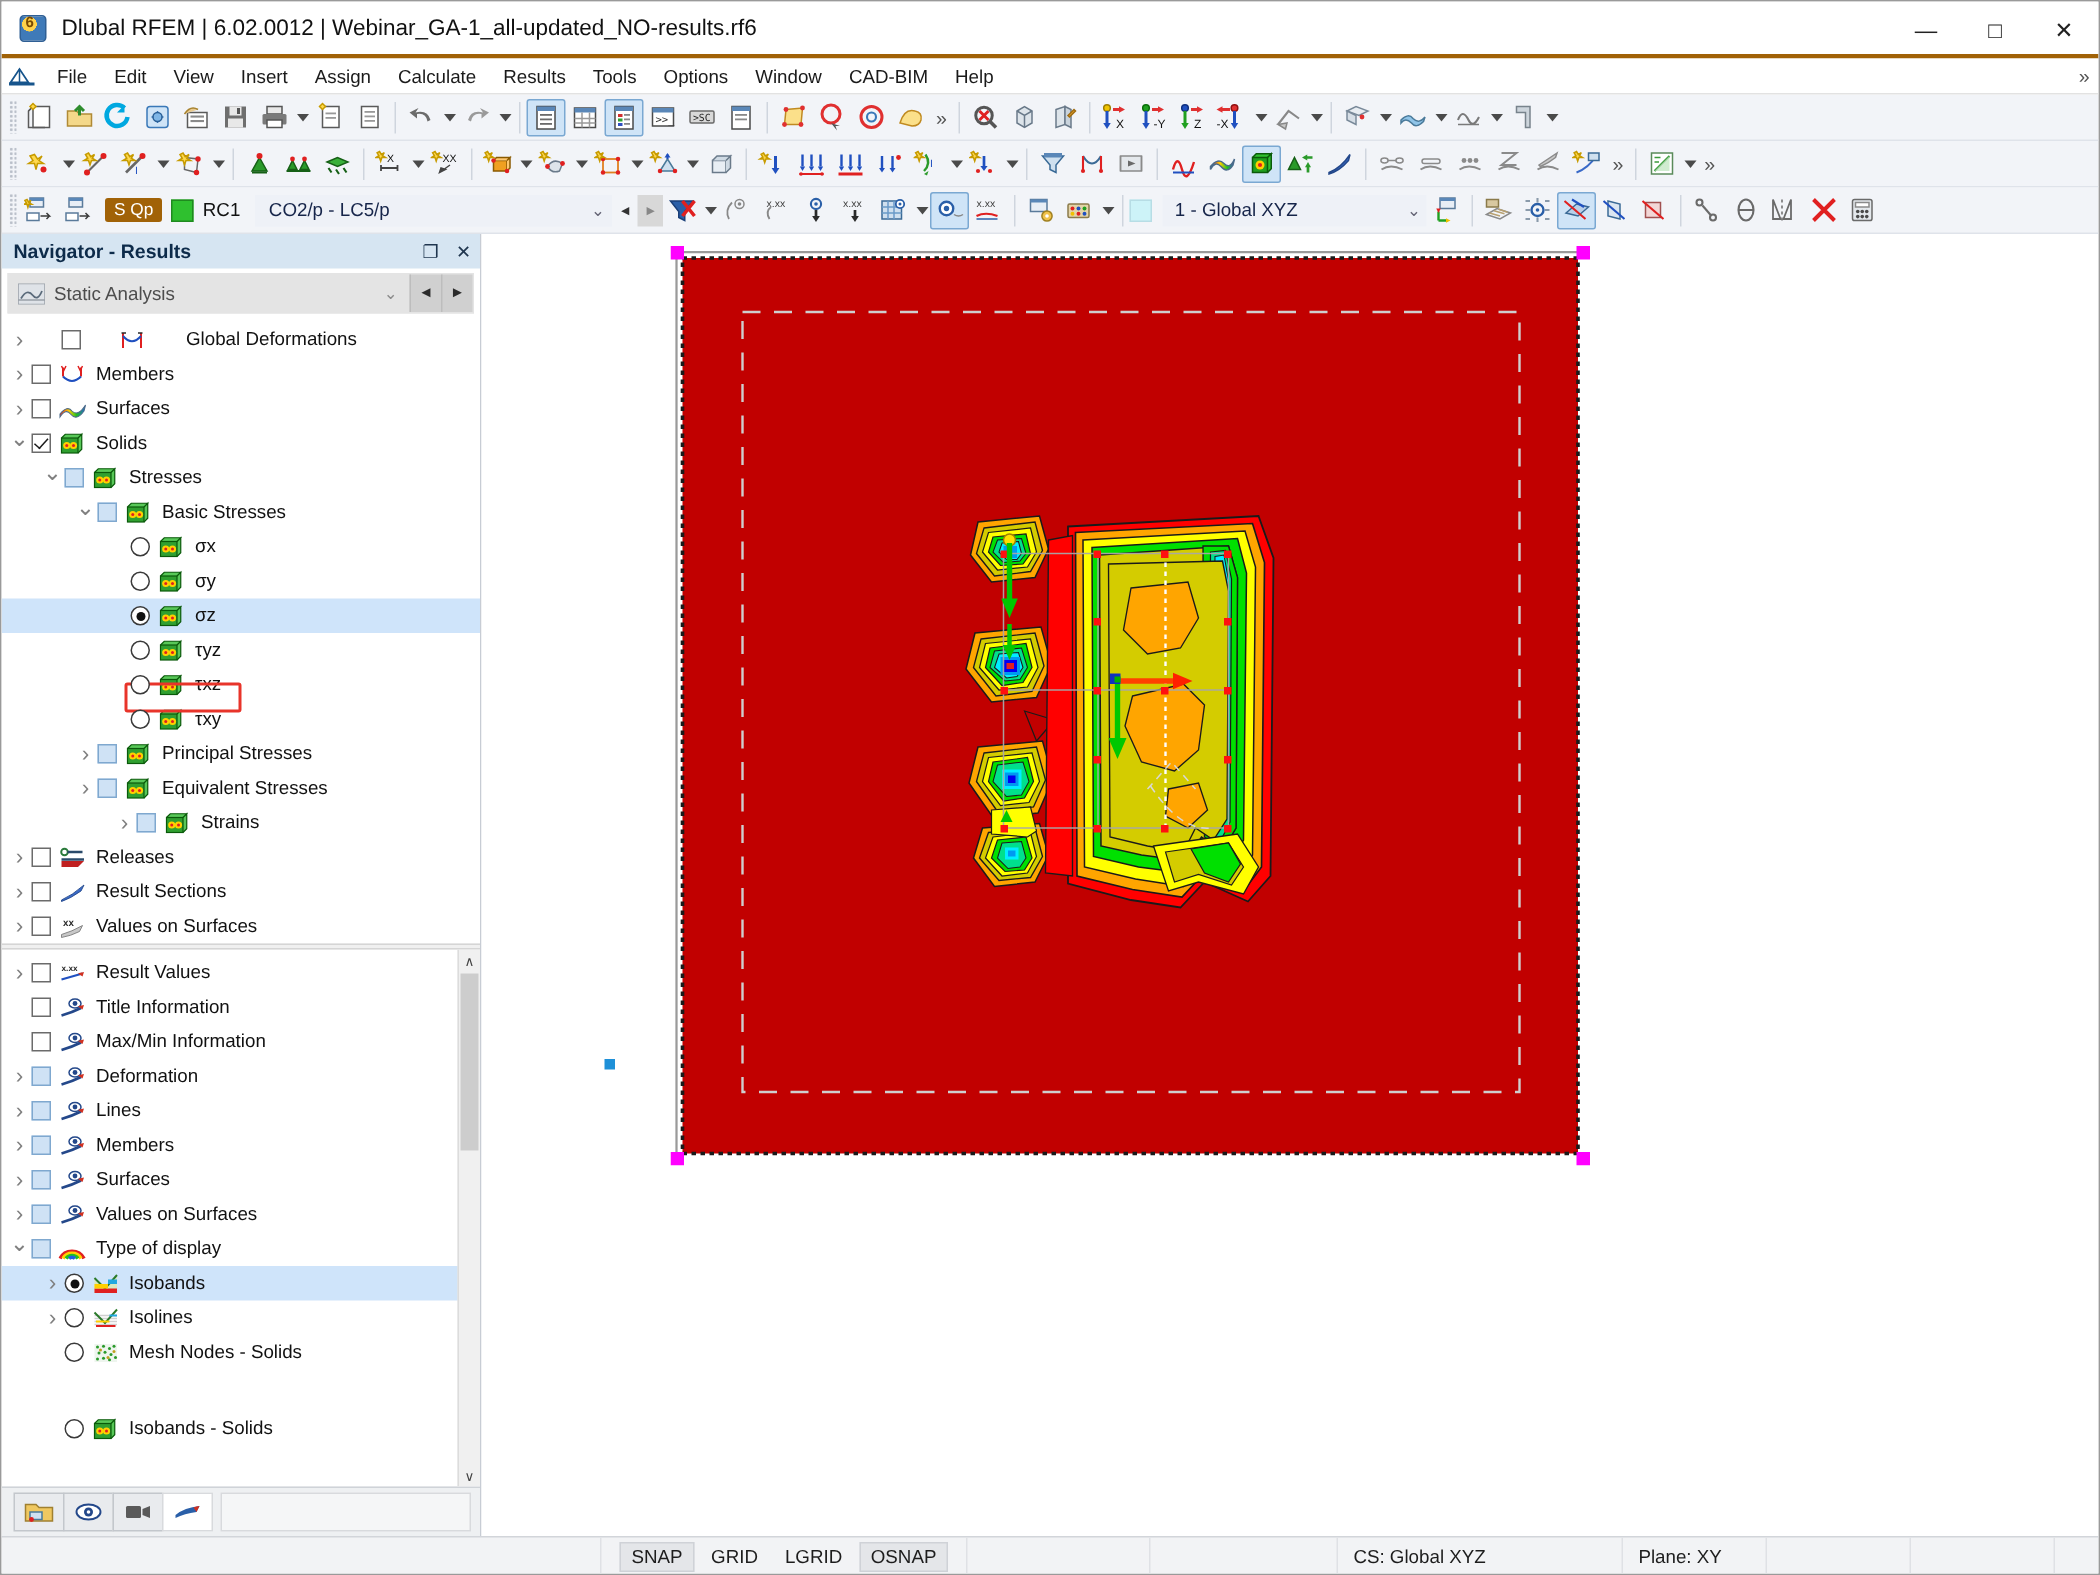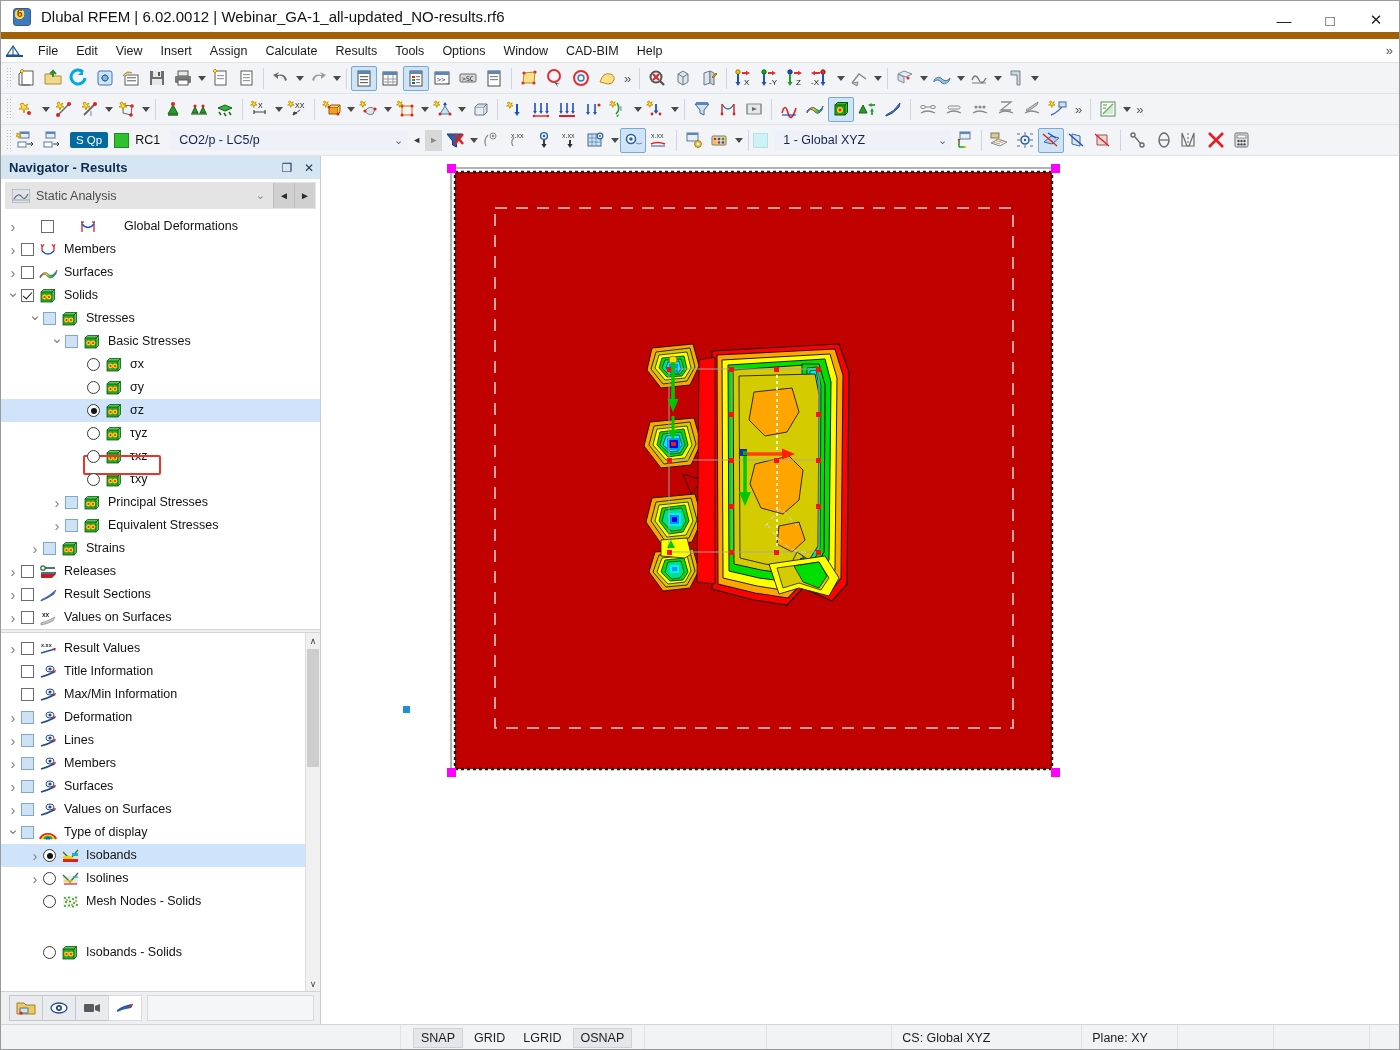--- a/index.html
+++ b/index.html
@@ -11,21 +11,21 @@
     background:#ffffff;
     color:#111;
     overflow:hidden;
     position:relative;
     border:1px solid #9a9a9a;
   }
 
   
   #titlebar {
     height:38px; display:flex; align-items:center;
-    background:#ffffff; border-bottom:7px solid #a16207;
+    background:#ffffff; border-bottom:3px solid #a16207;
     position:relative;
   }
   #app-icon {
     width:18px;height:18px;margin-left:12px;margin-right:10px;
     border-radius:3px;
     background:radial-gradient(circle at 35% 32%, #ffd24a 0 32%, #3f7ab8 33% 100%);
     border:1px solid #2f5f94; position:relative; flex:0 0 auto;
   }
   #app-icon::after{
     content:"6"; position:absolute; left:3px; top:-1px; font-size:10px;
@@ -77,21 +77,21 @@
     flex:0 0 auto;
   }
   .caret::after{
     content:""; border-left:4px solid transparent;border-right:4px solid transparent;
     border-top:5px solid #4a4a4a;
   }
   .chev{ color:#555; font-size:13px; padding:0 4px; flex:0 0 auto; }
 
   
   .badge-sqp{
-    background:#0369a1;color:#fff;font-size:11.5px;padding:2px 6px;border-radius:2px;
+    background:#a16207;color:#fff;font-size:11.5px;padding:2px 6px;border-radius:2px;
     margin-left:4px; flex:0 0 auto;
   }
   .swatch-green{ width:15px;height:15px;background:#2fc02f;border:1px solid #1f8a1f;margin:0 6px;flex:0 0 auto;}
   .rc-label{ font-size:12.5px;margin-right:10px;flex:0 0 auto;}
   .combo{
     height:21px; background:#eef1f7; border:1px solid #eef1f7;
     display:flex;align-items:center; padding:0 4px 0 8px; font-size:12.5px;
     flex:0 0 auto; color:#16254a;
   }
   .combo .cv{ flex:1 1 auto; white-space:nowrap; }
@@ -1219,21 +1219,21 @@
               <path d="M2 4 l2.5-2.5 h11 L13 4 M13 4 l2.5-2.5 v10 L13 14" fill="#58c858" stroke="#0a5a0a" stroke-width=".8"></path>
               <rect x="2" y="4" width="11" height="10" fill="none" stroke="#0a5a0a" stroke-width=".8"></rect>
               <circle cx="5.5" cy="9" r="2.4" fill="#ffd000"></circle>
               <circle cx="5.5" cy="9" r="1" fill="#e02020"></circle>
               <circle cx="10" cy="9" r="2.4" fill="#ffd000"></circle>
               <circle cx="10" cy="9" r="1" fill="#e02020"></circle>
             </svg>
           </div>
           <div class="tlabel">Equivalent Stresses</div>
         </div>
-        <div class="trow" style="padding-left: 26px;">
+        <div class="trow" style="padding-left: 26px; margin-left: 48px;">
           <div class="texp closed"></div>
           <div class="tchk blue"></div>
           <div class="ticon">
             <svg width="19" height="16" viewBox="0 0 19 16">
               <path d="M2 4 h11 v10 H2z" fill="#30a030"></path>
               <path d="M2 4 l2.5-2.5 h11 L13 4 M13 4 l2.5-2.5 v10 L13 14" fill="#58c858" stroke="#0a5a0a" stroke-width=".8"></path>
               <rect x="2" y="4" width="11" height="10" fill="none" stroke="#0a5a0a" stroke-width=".8"></rect>
               <circle cx="5.5" cy="9" r="2.4" fill="#ffd000"></circle>
               <circle cx="5.5" cy="9" r="1" fill="#e02020"></circle>
               <circle cx="10" cy="9" r="2.4" fill="#ffd000"></circle>

